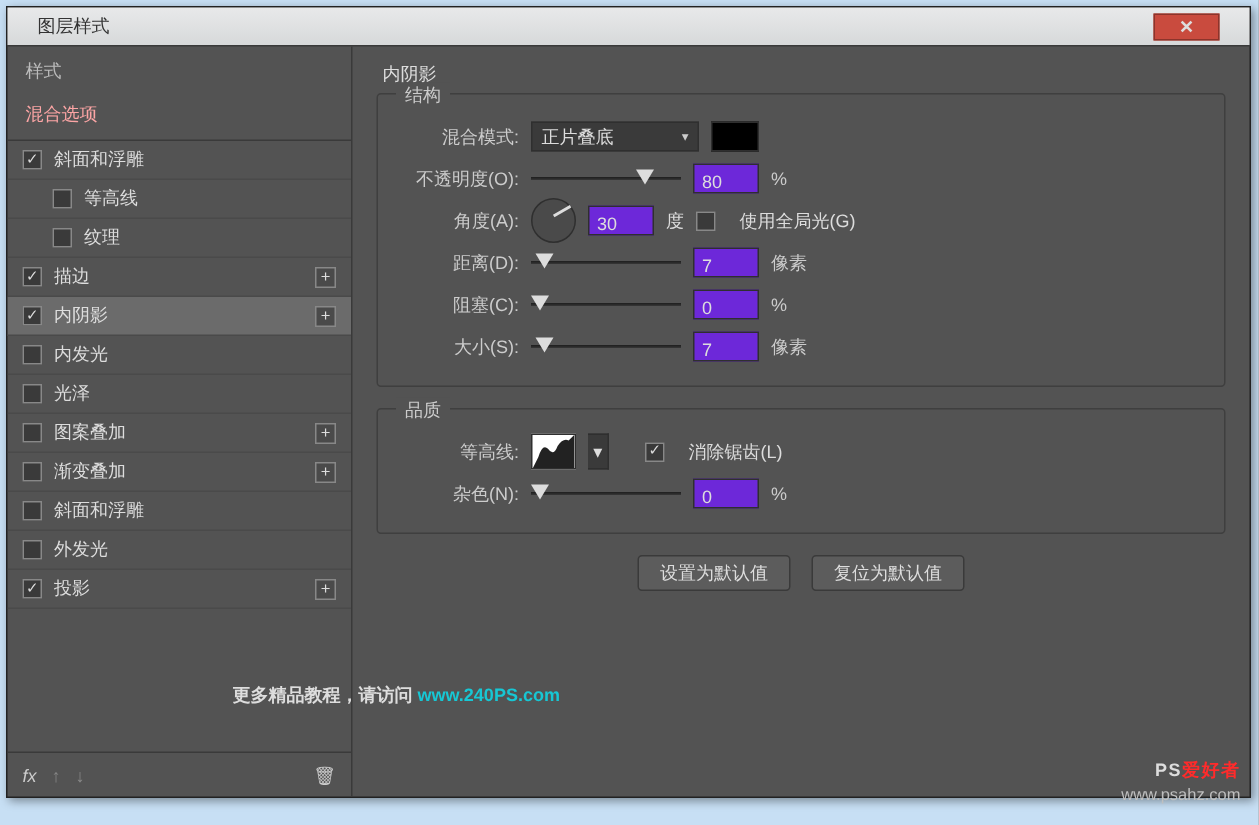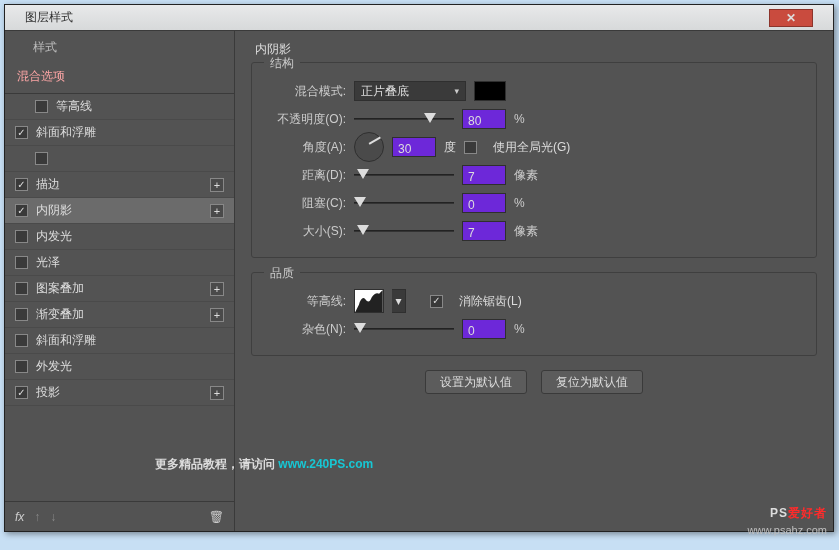--- a/index.html
+++ b/index.html
@@ -3,21 +3,21 @@
 <meta charset="utf-8">
 <style>
 *{box-sizing:border-box;margin:0;padding:0;font-family:"Microsoft YaHei",SimSun,sans-serif;font-size:12px;color:#ddd;-webkit-user-select:none;user-select:none}
 body{background:linear-gradient(to bottom,#c7dff4,#c7dff4);width:839px;height:550px;overflow:hidden}
 .dialog{position:absolute;left:4px;top:4px;width:830px;height:528px;background:#535353;border:1px solid #222;box-shadow:2px 2px 6px rgba(0,0,0,.4)}
 .titlebar{height:26px;background:linear-gradient(to bottom,#e8e9ea,#d7d9da);display:flex;align-items:center;padding:0 20px;border-bottom:1px solid #3a3a3a}
 .titlebar-title{color:#333;font-size:12px}
 .close-btn{margin-left:auto;width:44px;height:18px;background:#c94b3e;border:1px solid #8c342b;display:flex;align-items:center;justify-content:center;color:#fff;font-weight:bold;font-size:11px}
 .body{display:flex;height:calc(100% - 26px)}
 .left{width:230px;border-right:1px solid #3a3a3a;display:flex;flex-direction:column}
-.left-head{padding:8px 28px;color:#bbb}
+.left-head{padding:8px 12px;color:#bbb}
 .left-head2{padding:4px 12px 8px;color:#fca5a5;border-bottom:1px solid #3a3a3a}
 .style-list{flex:1;overflow:auto}
 .row{display:flex;align-items:center;height:26px;padding:0 10px;border-bottom:1px solid #4a4a4a;position:relative}
 .row.sub{padding-left:30px}
 .row.selected{background:#6b6b6b}
 .cb{width:13px;height:13px;border:1px solid #888;background:#3a3a3a;margin-right:8px;display:flex;align-items:center;justify-content:center}
 .cb.checked::after{content:"✓";color:#ddd;font-size:10px;line-height:1}
 .row-label{flex:1;color:#ddd}
 .plus{width:14px;height:14px;border:1px solid #888;display:flex;align-items:center;justify-content:center;font-size:11px;color:#ddd;background:#4a4a4a}
 .left-footer{height:30px;border-top:1px solid #3a3a3a;display:flex;align-items:center;padding:0 10px;gap:10px}
@@ -68,30 +68,31 @@
       <span>✕</span>
     </div>
   </div>
 
   <div class="body">
 
     <div class="left">
       <div class="left-head">样式</div>
       <div class="left-head2">混合选项</div>
       <div class="style-list" id="style-list">
+          <div class="row">
+            <div class="cb checked"></div>
+            <span class="row-label">斜面和浮雕</span>
+          </div>
           <div class="row sub">
             <div class="cb"></div>
             <span class="row-label">等高线</span>
           </div>
-          <div class="row">
-            <div class="cb checked"></div>
-            <span class="row-label">斜面和浮雕</span>
-          </div>
           <div class="row sub">
             <div class="cb"></div>
+            <span class="row-label">纹理</span>
           </div>
           <div class="row">
             <div class="cb checked"></div>
             <span class="row-label">描边</span>
             <div class="plus">+</div>
           </div>
           <div class="row selected">
             <div class="cb checked"></div>
             <span class="row-label">内阴影</span>
             <div class="plus">+</div>

